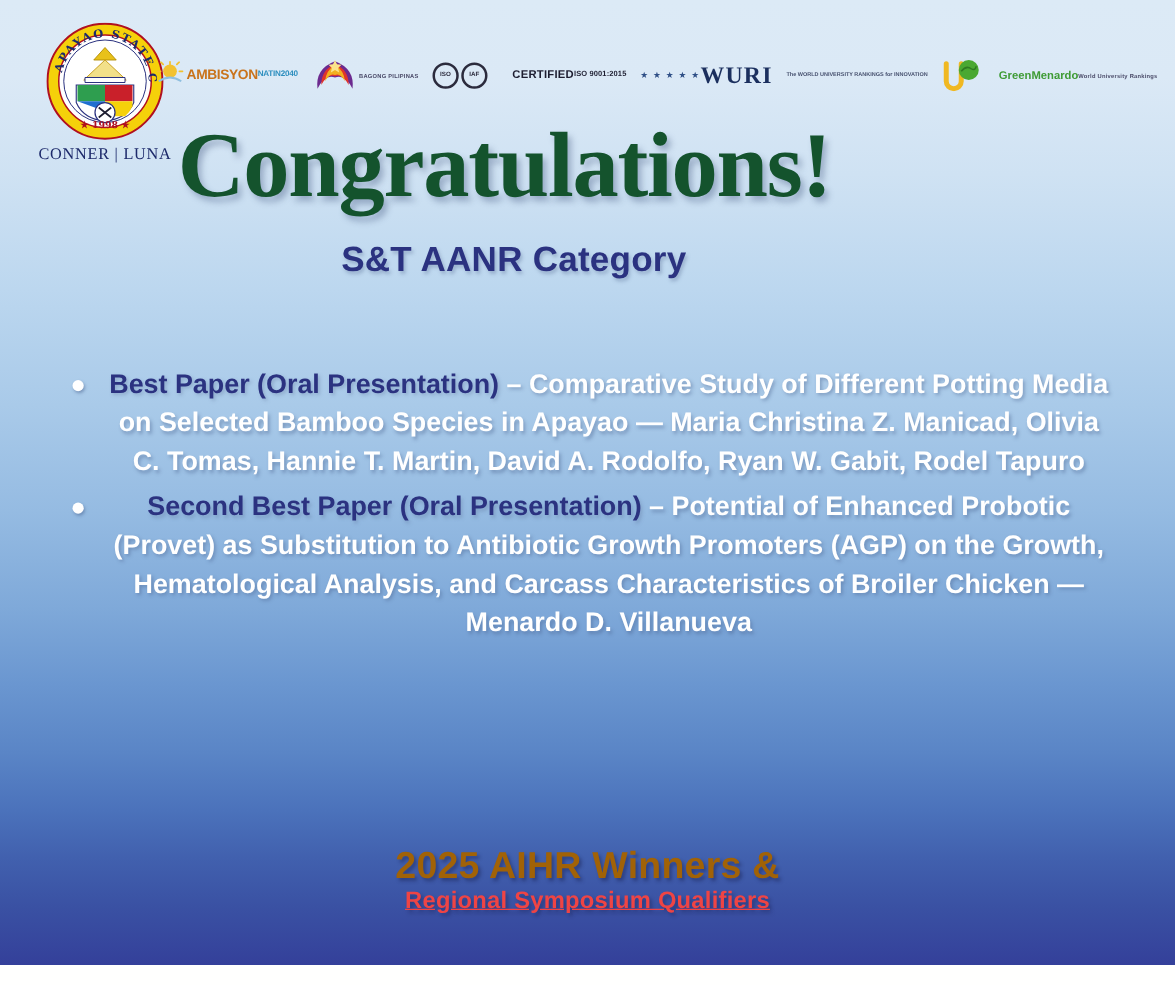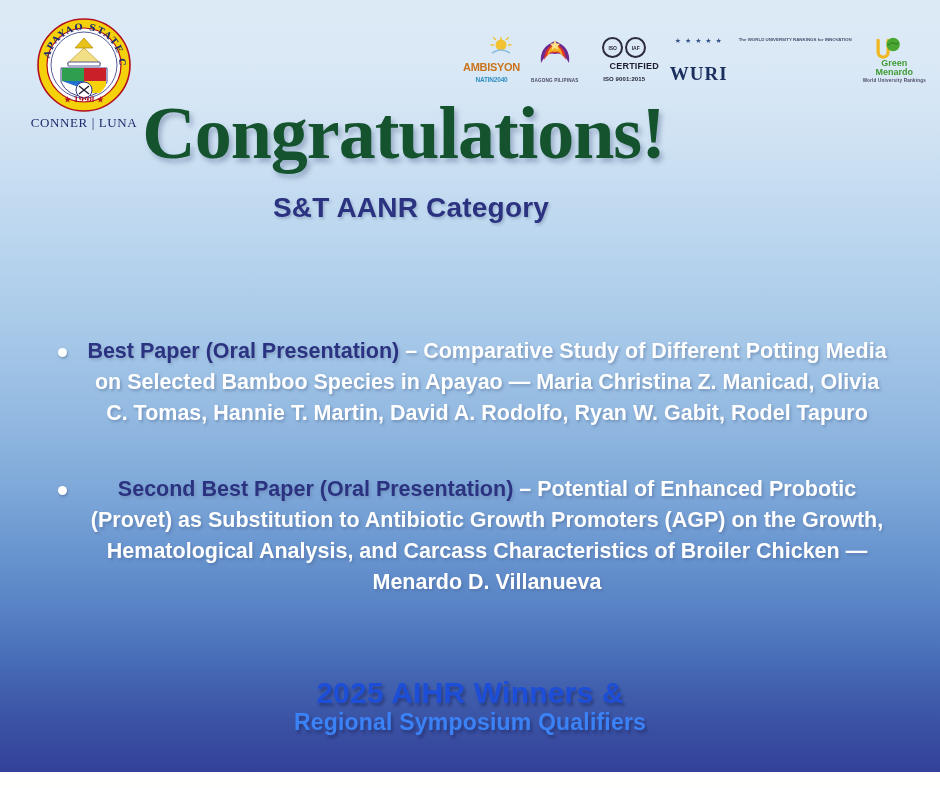--- a/index.html
+++ b/index.html
@@ -81,21 +81,21 @@
     position: absolute;
     right: 14px;
     top: 36px;
     display: flex;
     align-items: center;
     gap: 11px;
     height: 48px;
   }
   .badge {
     display: flex;
-    flex-direction: column;
+    flex-direction: row;
     align-items: center;
     justify-content: space-between;
     height: 46px;
   }
   .badge-cap {
     font-size: 4.6px;
     line-height: 1.15;
     letter-spacing: 0.2px;
     color: #4a4a68;
     font-weight: 700;
@@ -185,21 +185,20 @@
   .awards {
     position: absolute;
     left: 48px;
     top: 292px;
     width: 844px;
   }
   .award-item {
     position: relative;
     padding-left: 34px;
     margin-bottom: 4px;
-    margin-top: 44px;
   }
   .bullet {
     position: absolute;
     left: 10px;
     top: 12px;
     width: 9px;
     height: 9px;
     border-radius: 50%;
     background: #ffffff;
     box-shadow: 1px 1.5px 2.5px rgba(60,85,130,0.45);
@@ -221,32 +220,33 @@
   .footer {
     position: absolute;
     left: 0;
     top: 676px;
     width: 940px;
     text-align: center;
   }
   .footer-l1 {
     font-size: 30px;
     font-weight: 700;
-    color: #1d4ed8;
+    color: #a16207;
     line-height: 1.12;
     letter-spacing: 0.2px;
     text-shadow: 2px 2.5px 3px rgba(25,30,80,0.45);
   }
   .footer-l2 {
-    font-size: 23px;
-    font-weight: 700;
-    color: #3b82f6;
+    font-size: 19px;
+    font-weight: 700;
+    color: #ef4444;
     line-height: 1.12;
     letter-spacing: 0.2px;
     text-shadow: 2px 2.5px 3px rgba(25,30,80,0.45);
+    text-decoration: underline;
   }
 </style>
 </head>
 <body>
 
 <div class="poster">
 
   <div class="bg"></div>
   <div class="bg-bottom-white"></div>
 

